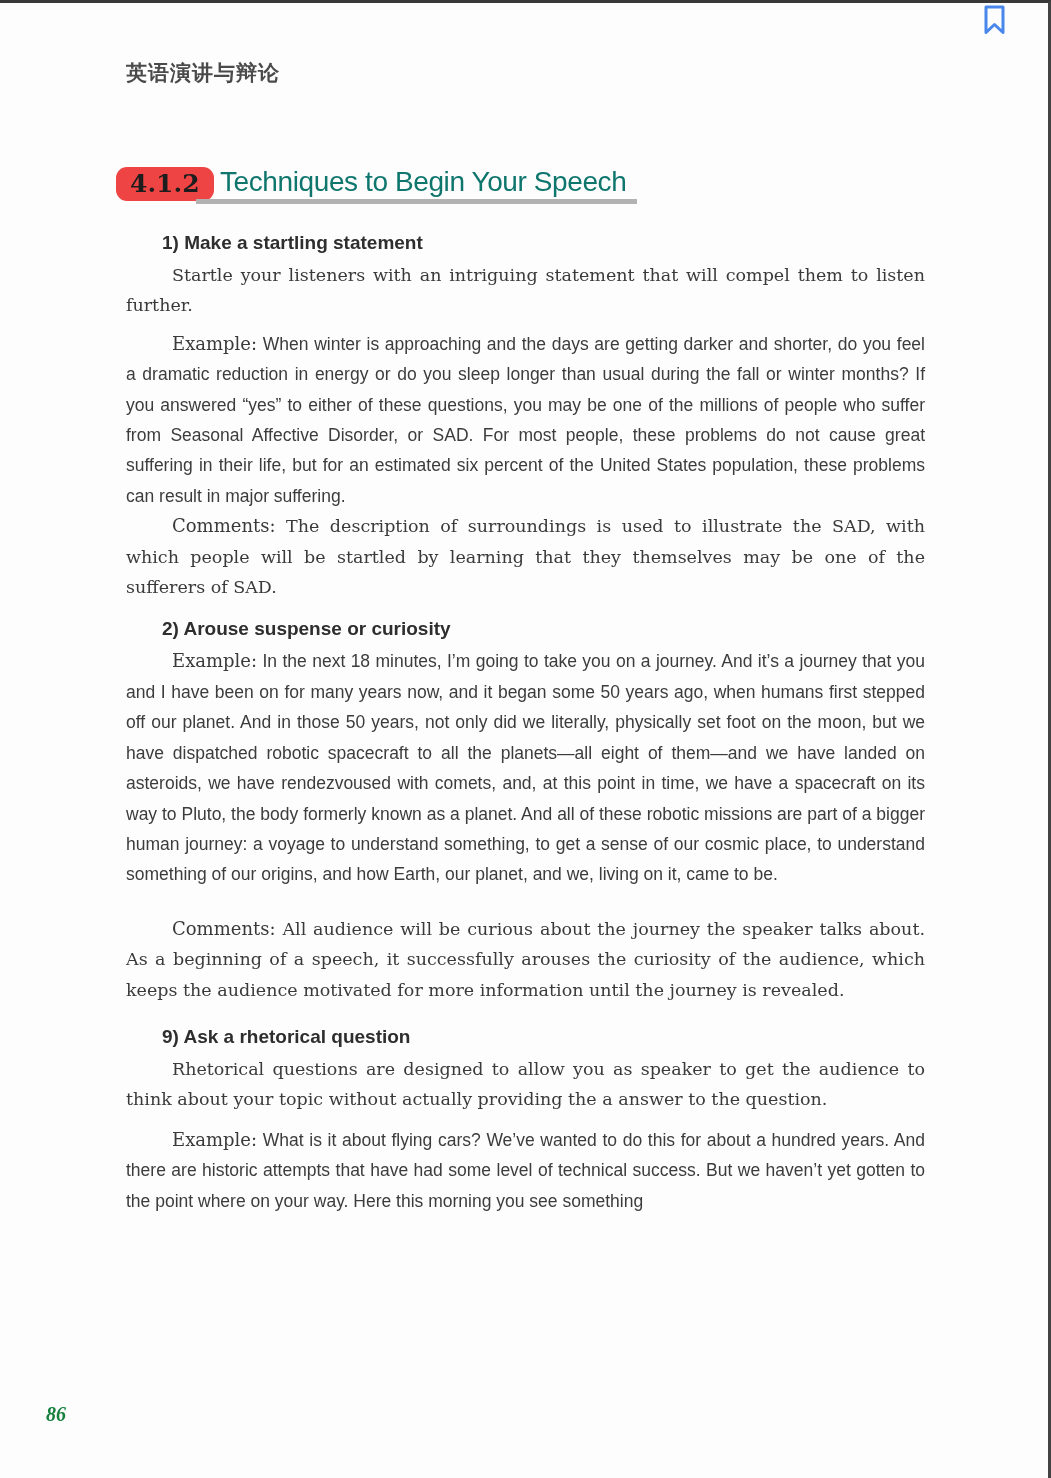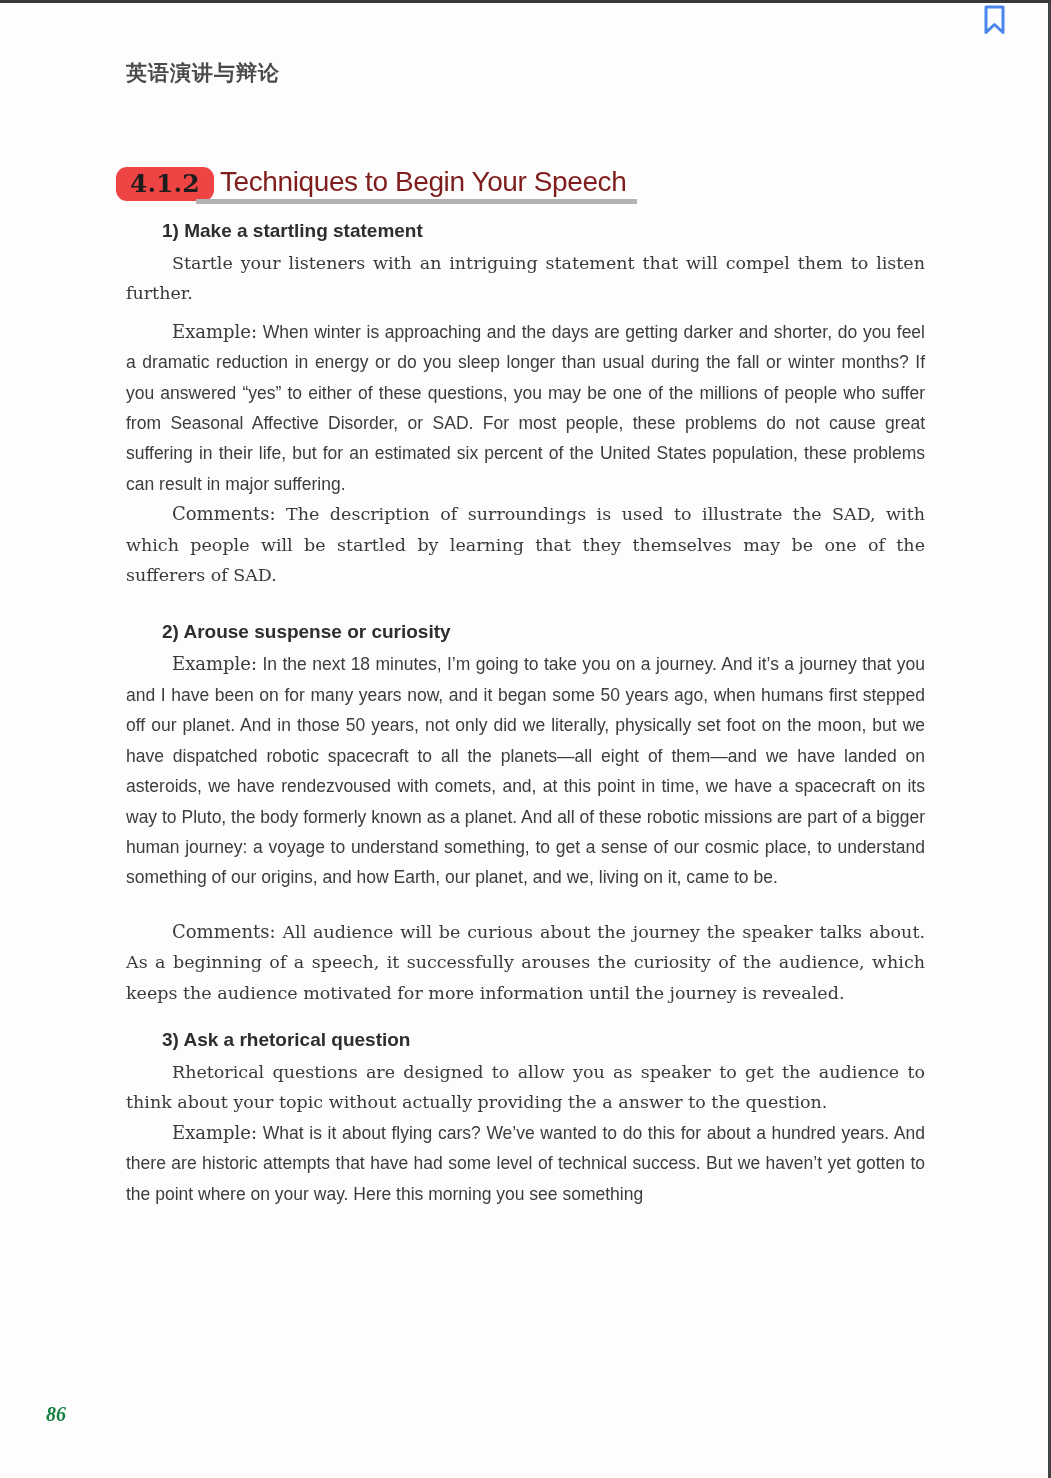--- a/index.html
+++ b/index.html
@@ -35,52 +35,52 @@
   .section-badge {
     position: absolute; left: 0; bottom: 3px;
     background: #ef4444; border-radius: 11px;
     padding: 2px 14px 3px 14px;
     font-family: "DejaVu Serif", serif;
     font-weight: bold; font-size: 25px; color: #1d1d1d;
   }
   .section-title {
     position: absolute; left: 104px; bottom: 6px;
     font-family: "Liberation Sans", sans-serif;
-    font-size: 28px; color: #7f1d1d; letter-spacing: -0.4px;
+    font-size: 28px; color: #0f766e; letter-spacing: -0.4px;
     white-space: nowrap;
   }
   .section-underline {
     position: absolute; left: 80px; bottom: 0;
     width: 441px; height: 5px; background: #b2b2b2;
   }
 
   .content {
-    position: absolute; left: 126px; top: 214px;
+    position: absolute; left: 126px; top: 226px;
     width: 799px; color: #3c3c3c;
   }
   .point-heading {
     font-family: "Liberation Sans", sans-serif;
     font-weight: bold; font-size: 19px; line-height: 24px;
     color: #2e2e2e;
     margin: 0 0 5px 36px; padding-top: 2px;
   }
-  .mt-h2 { margin-top: 28px; }
+  .mt-h2 { margin-top: 13px; }
   .mt-h3 { margin-top: 18px; }
   .para {
     margin: 0; text-align: justify;
     text-indent: 46px;
     font-size: 17.5px; line-height: 30.4px;
   }
   .serif { font-family: "DejaVu Serif", serif; color: #3a3a3a; }
   .sans  { font-family: "Liberation Sans", sans-serif; color: #3c3c3c; }
   .ex-label { font-size: 18px; }
   .gap-sm { margin-top: 0; }
   .gap-md { margin-top: 8px; }
   .gap-lg { margin-top: 24px; }
-  .gap-xs { margin-top: 0; }
+  .gap-xs { margin-top: 10px; }
 
   .page-number {
     position: absolute; left: 46px; top: 1400px;
     font-family: Liberation Serif, serif;
     font-style: italic; font-weight: bold;
     font-size: 20px; color: #15803d;
   }
 </style>
 </head>
 <body>
@@ -123,21 +123,21 @@
     <p class="para gap-sm">
       <span class="serif ex-label">Example:</span>
       <span class="sans">In the next 18 minutes, I’m going to take you on a journey. And it’s a journey that you and I have been on for many years now, and it began some 50 years ago, when humans first stepped off our planet. And in those 50 years, not only did we literally, physically set foot on the moon, but we have dispatched robotic spacecraft to all the planets—all eight of them—and we have landed on asteroids, we have rendezvoused with comets, and, at this point in time, we have a spacecraft on its way to Pluto, the body formerly known as a planet. And all of these robotic missions are part of a bigger human journey: a voyage to understand something, to get a sense of our cosmic place, to understand something of our origins, and how Earth, our planet, and we, living on it, came to be.</span>
     </p>
 
     <p class="para serif gap-lg">
       <span class="ex-label">Comments:</span>
       <span>All audience will be curious about the journey the speaker talks about. As a beginning of a speech, it successfully arouses the curiosity of the audience, which keeps the audience motivated for more information until the journey is revealed.</span>
     </p>
 
-    <h3 class="point-heading mt-h3">3) Ask a rhetorical question</h3>
+    <h3 class="point-heading mt-h3">9) Ask a rhetorical question</h3>
 
     <p class="para serif">Rhetorical questions are designed to allow you as speaker to get the audience to think about your topic without actually providing the a answer to the question.</p>
 
     <p class="para gap-xs">
       <span class="serif ex-label">Example:</span>
       <span class="sans">What is it about flying cars? We’ve wanted to do this for about a hundred years. And there are historic attempts that have had some level of technical success. But we haven’t yet gotten to the point where on your way. Here this morning you see something</span>
     </p>
 
   </div>
 

